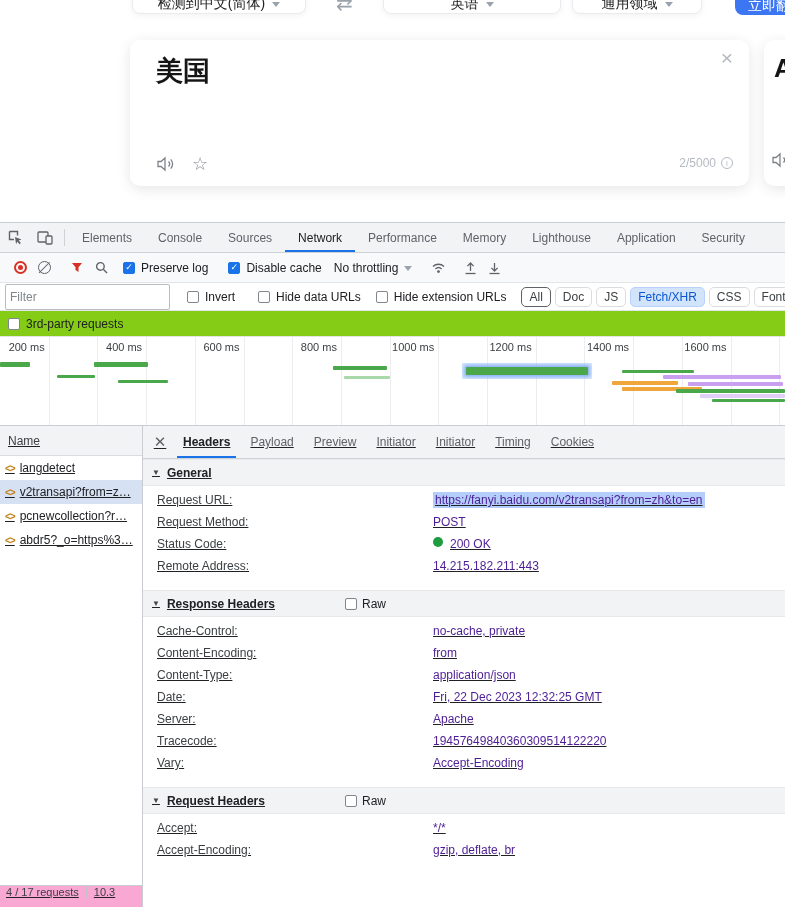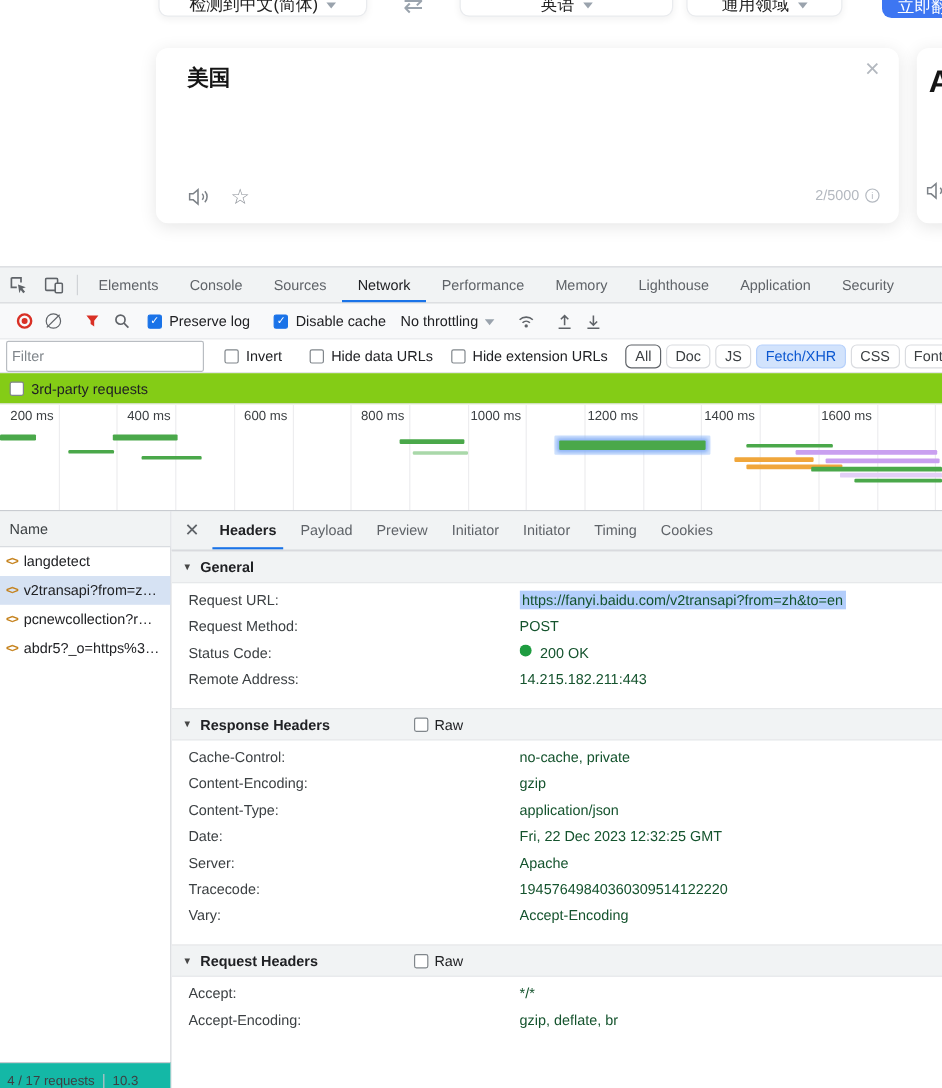--- a/index.html
+++ b/index.html
@@ -23,21 +23,21 @@
   #tgt-box { left:383px; width:178px; }
   #domain-box { left:572px; width:130px; }
   #translate-btn { position:absolute; top:-26px; left:735px; width:118px; height:41px;
                    background:#3d76f2; border-radius:8px; }
   #translate-btn .dd-inner { color:#fff; justify-content:flex-start; padding-left:13px; }
 
   .swap { position:absolute; left:336px; top:-9px; font-size:20px; color:#9aa3ad; }
 
   .input-card { position:absolute; left:130px; top:40px; width:619px; height:146px; background:#fff;
                 border-radius:10px; box-shadow:0 3px 14px rgba(0,0,0,.10); }
-  .src-text { position:absolute; left:26px; top:13px; font-size:18px; font-weight:600; color:#151515; }
+  .src-text { position:absolute; left:26px; top:13px; font-size:27px; font-weight:600; color:#151515; }
   .card-close { position:absolute; right:16px; top:6px; font-size:21px; color:#b3b8bf; cursor:pointer; }
   .icon-btn-card { position:absolute; bottom:14px; display:flex; align-items:center; }
   .star-btn { left:62px; bottom:11px; font-size:18px; color:#8b9097; position:absolute; }
   .speaker-btn { left:27px; }
   .counter { position:absolute; right:16px; bottom:16px; display:flex; align-items:center; gap:5px;
              font-size:12px; color:#b4b9c0; }
   .info-i { width:12px; height:12px; border:1px solid #b4b9c0; border-radius:50%; font-size:8px;
             display:flex; align-items:center; justify-content:center; color:#b4b9c0; }
 
   .result-card { position:absolute; left:764px; top:40px; width:80px; height:146px; background:#fff;
@@ -85,30 +85,30 @@
   .dt-thirdparty { height:26px; flex:none; background:#84cc16; border-bottom:1px solid #e3e5e8;
                    display:flex; align-items:center; gap:6px; padding:0 8px; }
 
   .waterfall { height:89px; flex:none; position:relative; background:#fff; border-bottom:1px solid #c9ccd1;
                overflow:hidden; }
   .wf-label { position:absolute; top:4px; width:60px; text-align:right; font-size:11px; color:#3c4043; }
   .wf-grid { position:absolute; top:0; bottom:0; width:1px; background:#ededef; }
   .wf-bar { position:absolute; border-radius:1px; }
   .wf-bar.sel { box-shadow:0 0 3px 2px #8fb4f5; }
 
-  .dt-main { flex:1; display:flex; min-height:0; }
+  .dt-main { flex:1; display:flex; min-height:0;text-decoration:underline; }
   .req-col { width:143px; flex:none; border-right:1px solid #c9ccd1; display:flex; flex-direction:column; background:#fff; }
   .req-header { height:30px; flex:none; background:#f1f3f4; border-bottom:1px solid #d9dce0;
                 display:flex; align-items:center; padding:0 8px; color:#3c4043; }
   .req-row { height:24px; flex:none; display:flex; align-items:center; gap:5px; padding:0 5px;
              white-space:nowrap; overflow:hidden; }
   .req-row.selected { background:#d6e2f3; }
   .req-ic { font-size:10px; font-weight:bold; color:#c47f17; letter-spacing:-1px; flex:none; }
-  .req-status { margin-top:auto; height:22px; flex:none; border-top:1px solid #c9ccd1; background:#14b8a6;
-                display:flex; align-items:flex-end; gap:7px; padding:0 6px; font-size:11px; color:#3c4043;
+  .req-status { margin-top:auto; height:22px; flex:none; border-top:1px solid #c9ccd1; background:#f9a8d4;
+                display:flex; align-items:flex-start; gap:7px; padding:0 6px; font-size:11px; color:#3c4043;
                 white-space:nowrap; overflow:hidden; }
   .sbdiv { width:1px; height:12px; background:#c0c3c7; flex:none; }
 
   .detail-col { flex:1; min-width:0; display:flex; flex-direction:column; background:#fff; }
   .detail-tabbar { height:33px; flex:none; background:#f1f3f4; border-bottom:1px solid #d0d3d6;
                    display:flex; align-items:center; padding:0 4px; overflow:hidden; }
   .close-x { width:26px; text-align:center; color:#5f6368; font-size:15px; flex:none; }
   .detail-tab { padding:0 10px; height:100%; display:flex; align-items:center; color:#5f6368;
                 position:relative; white-space:nowrap; }
   .detail-tab.active { color:#202124; font-weight:bold; }
@@ -118,21 +118,21 @@
   .section { margin-top:0; }
   .section + .section { margin-top:13px; }
   .section-header { height:27px; background:#f1f3f4; border-top:1px solid #e6e8ea; border-bottom:1px solid #e6e8ea;
                     display:flex; align-items:center; gap:7px; padding:0 9px; position:relative; }
   .tri { font-size:8px; color:#474747; }
   .section-title { font-weight:bold; color:#202124; }
   .raw-group { position:absolute; left:202px; display:flex; align-items:center; gap:5px; }
   .section-rows { padding-top:3px; }
   .hrow { display:flex; align-items:center; height:22px; padding-left:14px; }
   .hname { width:276px; flex:none; color:#3c4043; white-space:nowrap; overflow:hidden; }
-  .hvalue { color:#14532d; white-space:nowrap; overflow:hidden; display:flex; align-items:flex-start; }
+  .hvalue { color:#4c1d95; white-space:nowrap; overflow:hidden; display:flex; align-items:flex-start; }
   .url-sel { background:#b3cefb; padding:1px 2px; }
   .status-dot { width:10px; height:10px; border-radius:50%; background:#1e9c40; margin-right:7px; flex:none; }
 </style>
 </head>
 <body>
 
 <div class="translate">
 
   <div class="dd-box" id="src-box">
     <div class="dd-inner">
@@ -424,21 +424,21 @@
                 <span>Raw</span>
               </span>
             </div>
             <div class="section-rows">
               <div class="hrow">
                 <span class="hname">Cache-Control:</span>
                 <span class="hvalue">no-cache, private</span>
               </div>
               <div class="hrow">
                 <span class="hname">Content-Encoding:</span>
-                <span class="hvalue">gzip</span>
+                <span class="hvalue">from</span>
               </div>
               <div class="hrow">
                 <span class="hname">Content-Type:</span>
                 <span class="hvalue">application/json</span>
               </div>
               <div class="hrow">
                 <span class="hname">Date:</span>
                 <span class="hvalue">Fri, 22 Dec 2023 12:32:25 GMT</span>
               </div>
               <div class="hrow">

